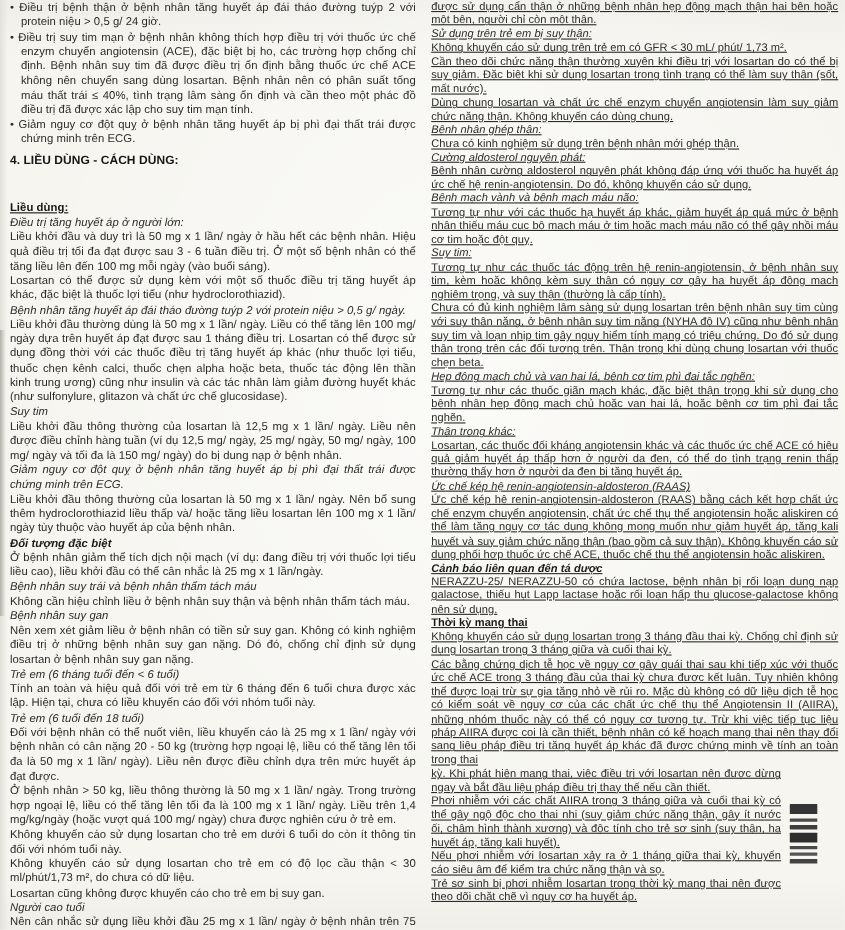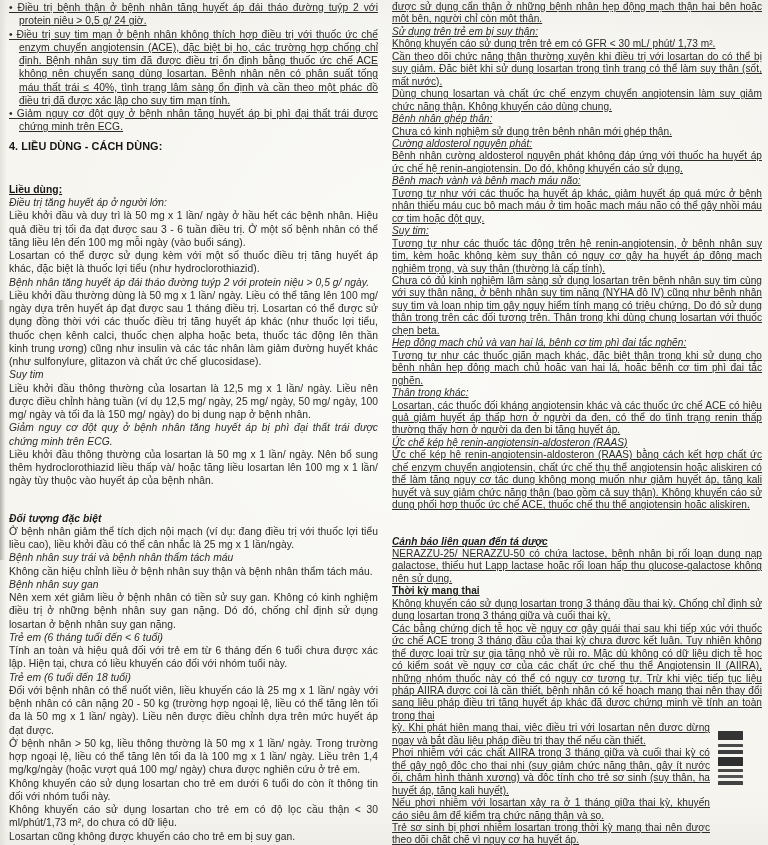--- a/index.html
+++ b/index.html
@@ -20,26 +20,26 @@
   .col {
     position: absolute;
     top: 1px;
     text-align: justify;
     letter-spacing: 0.05px;
   }
   .col-left  { left: 9px;   width: 369px; font-size: 10.3px; line-height: 13.25px; }
   .col-right { left: 392px; width: 370px; font-size: 10.1px; line-height: 12.45px; text-decoration: underline; }
   p.blk { margin: 0; }
   .blk.body        { font-weight: normal; }
-  .blk.bullet      { padding-left: 10px; text-indent: -10px; text-decoration: underline; }
+  .blk.bullet      { padding-left: 10px; text-indent: -10px; }
   .blk.heading     { font-weight: bold; color: #161616; margin-top: 6px; font-size: 1.06em; }
   .blk.heading-underline { font-weight: bold; color: #161616; text-decoration: underline; margin-top: 30px; }
   .blk.bold        { font-weight: bold; color: #1b1b1b; }
   .blk.italic      { font-style: italic; }
-  .blk.bold-italic { font-style: italic; font-weight: bold; color: #1b1b1b; margin-top: 24px; }
+  .blk.bold-italic { font-style: italic; font-weight: bold; color: #1b1b1b; }
   .blk.narrow      { padding-right: 52px; }
   #print-marks {
     position: absolute;
     left: 718px; top: 731px;
     width: 25px;
   }
   #print-marks .bar {
     width: 100%;
     border-radius: 0.5px;
   }

